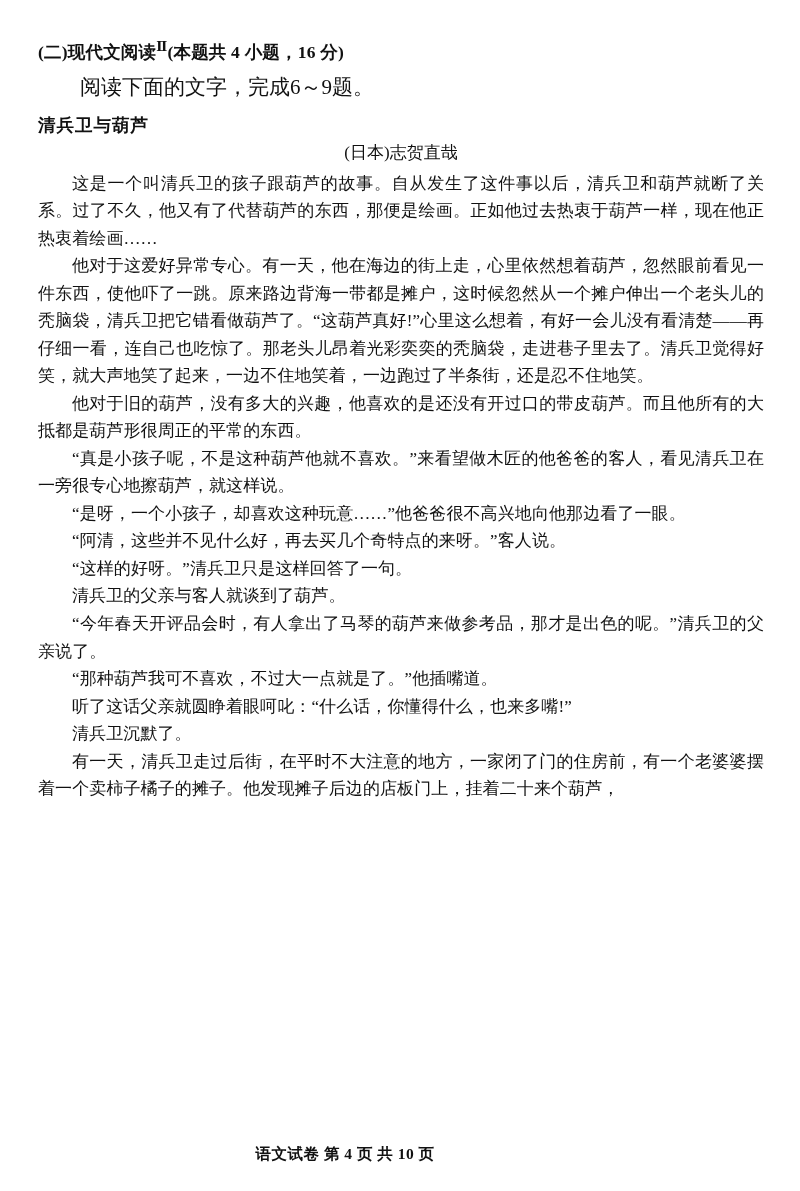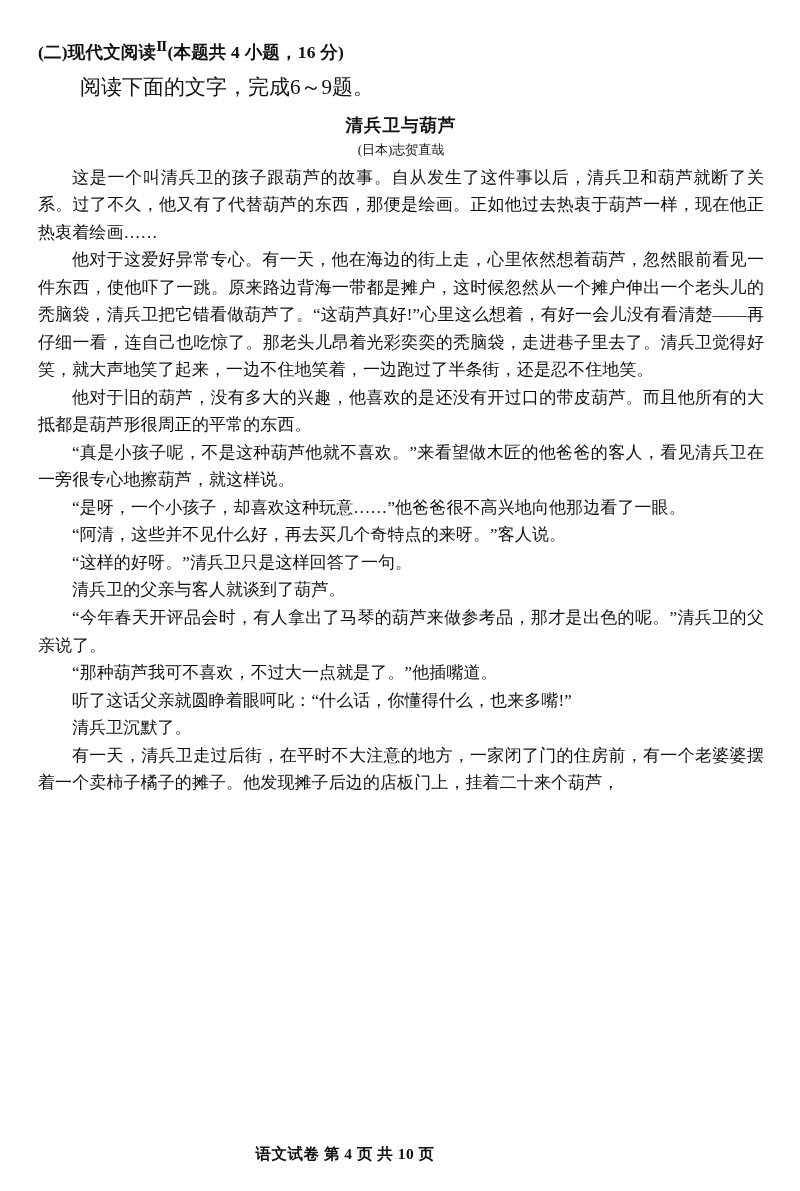--- a/index.html
+++ b/index.html
@@ -41,30 +41,29 @@
     vertical-align: super;
     font-weight: bold;
   }
   .lead {
     font-size: 21px;
     text-indent: 2em;
     margin: 0 0 8px 0;
     line-height: 1.55;
   }
   .doc-title {
-    text-align: center;
     font-size: 17.5px;
     font-weight: bold;
     margin: 6px 0 2px 0;
     line-height: 1.5;
     letter-spacing: 1px;
   }
   .doc-author {
     text-align: center;
-    font-size: 13px;
+    font-size: 17px;
     margin: 0 0 4px 0;
     line-height: 1.5;
   }
   p.body {
     font-size: 17px;
     line-height: 1.62;
     margin: 0;
     text-indent: 2em;
     text-align: justify;
     text-justify: inter-ideograph;

